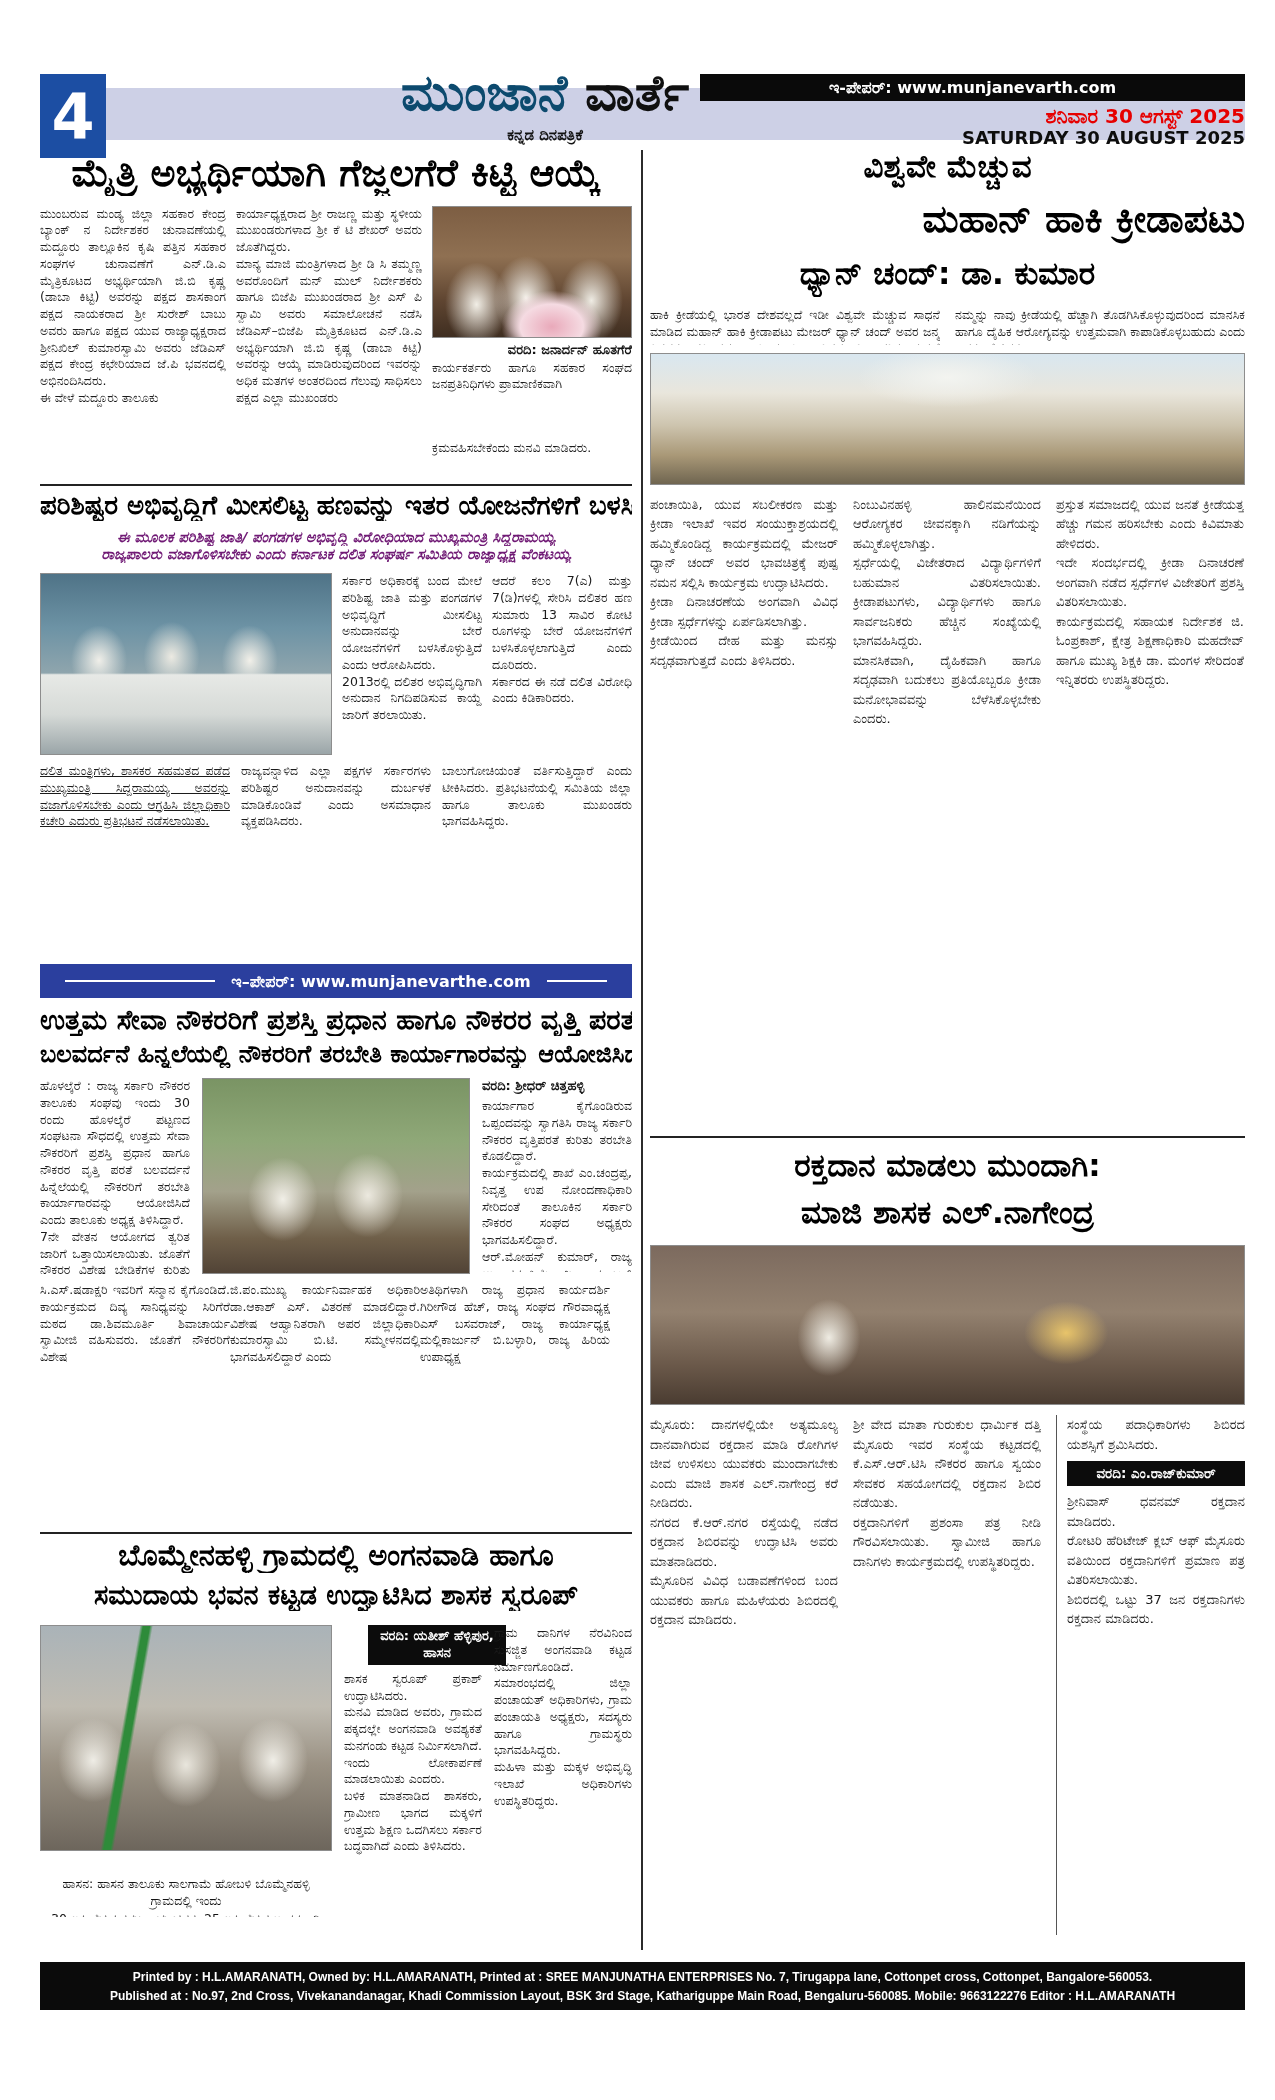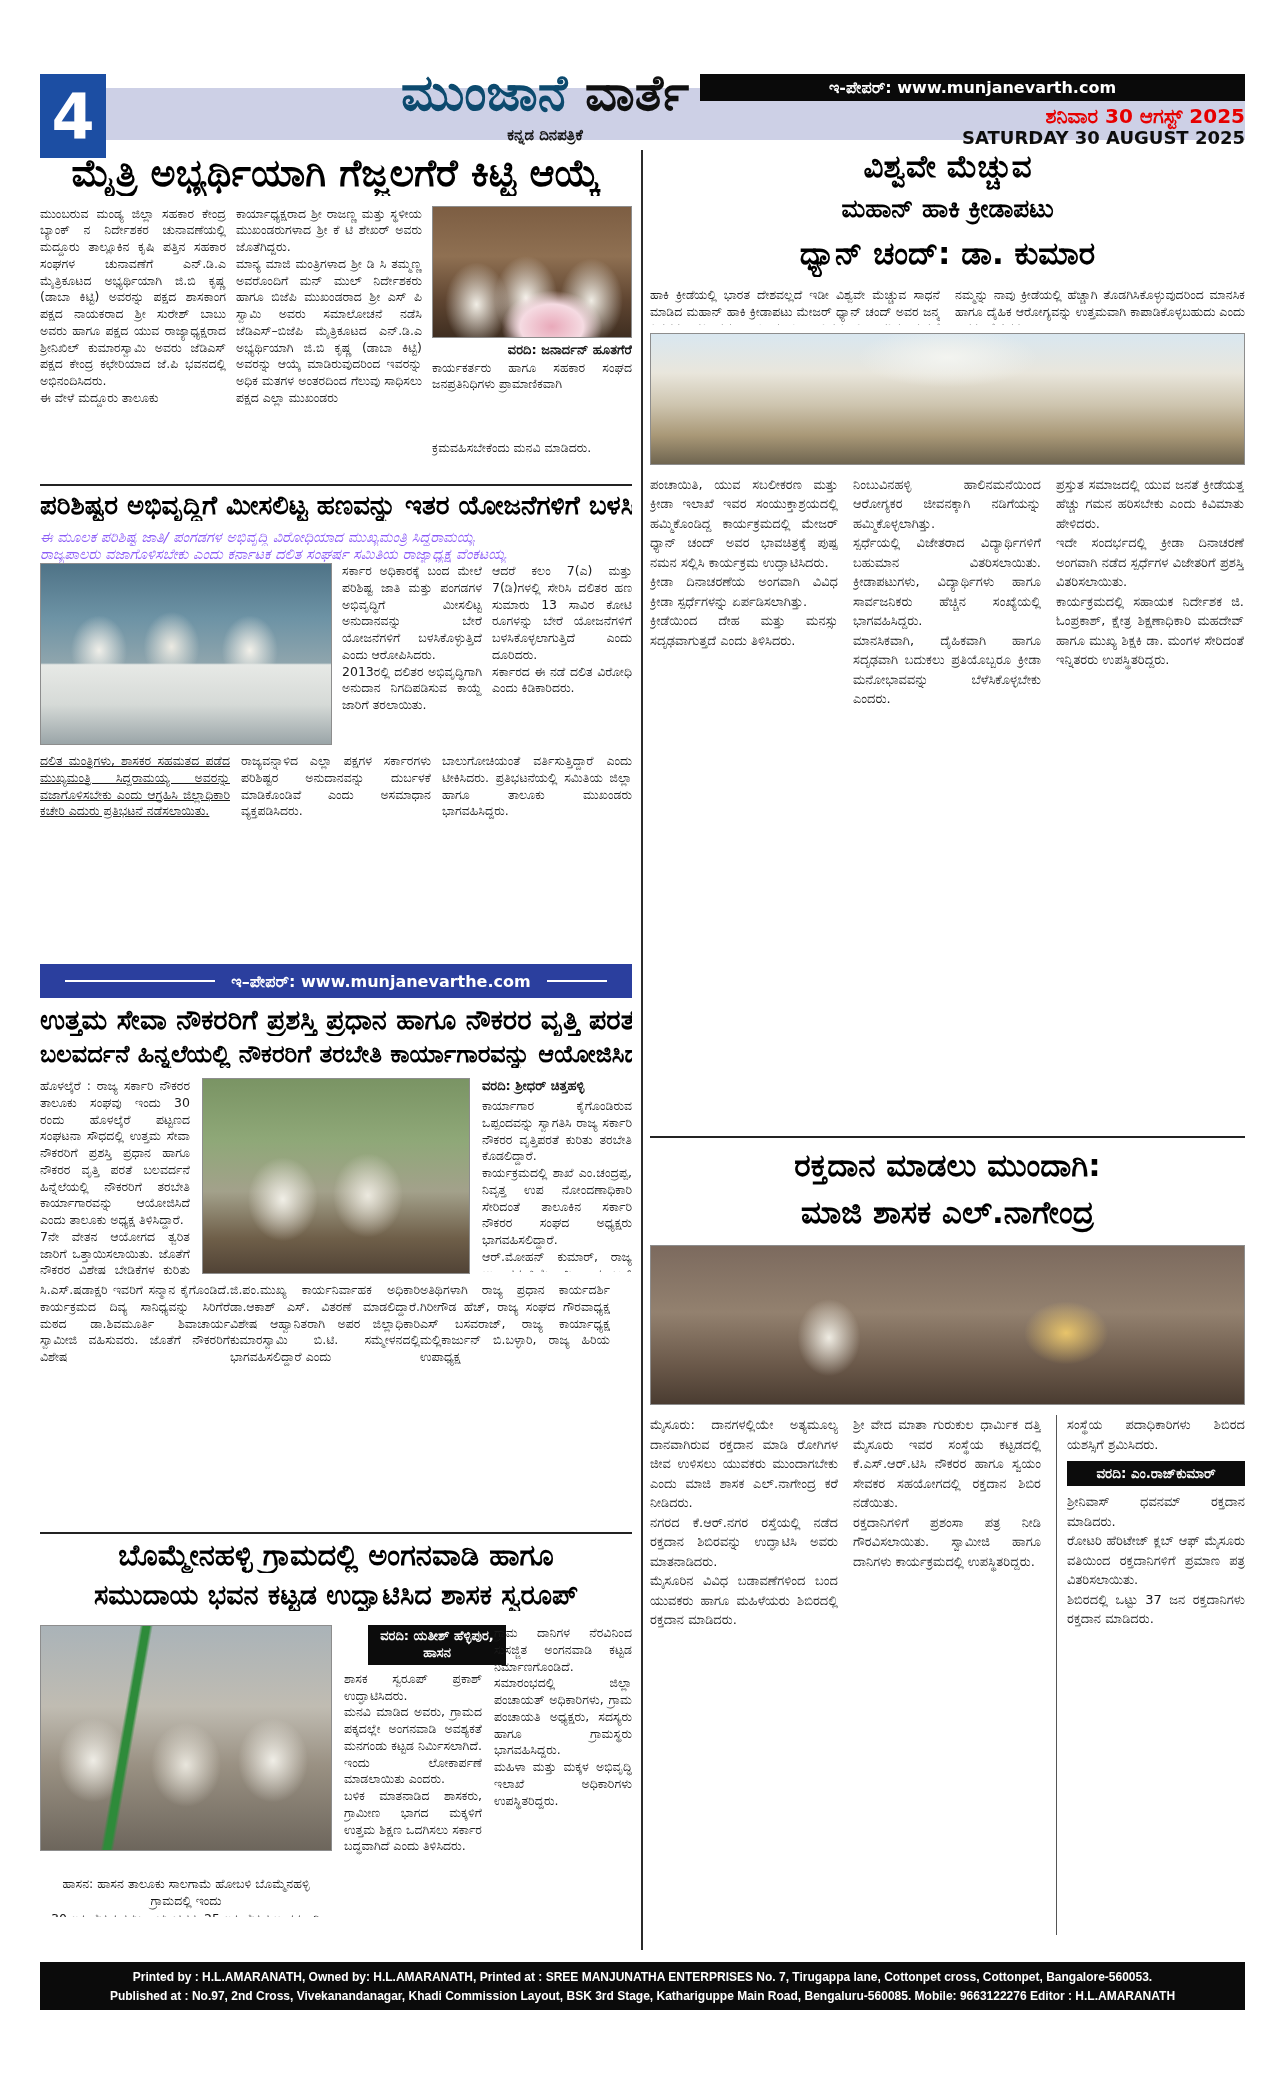--- a/index.html
+++ b/index.html
@@ -27,22 +27,22 @@
              display:flex; align-items:center; justify-content:center; }
   .topstrip { background:#0a0a0a; color:#fff; font-weight:700; font-size:16px;
               display:flex; align-items:center; justify-content:center; }
   .masthead { font-weight:700; font-size:50px; line-height:1.0; text-align:center; white-space:nowrap; }
   .m-red { color:#0c4a6e; }
   .m-black { color:#101010; }
   .tagline { font-weight:700; font-size:15px; text-align:center; color:#111; }
   .date-kn { color:#e60000; font-weight:700; font-size:20px; text-align:right; white-space:nowrap; }
   .date-en { color:#0d0d0d; font-weight:700; font-size:18px; text-align:right; white-space:nowrap; }
 
-  .subhead { color:#8b5cf6; font-weight:400; font-style:italic; font-size:14.5px;
-             text-align:left; white-space:nowrap; overflow:hidden; }
+  .subhead { color:#701a75; font-weight:700; font-style:italic; font-size:14.5px;
+             text-align:center; white-space:nowrap; overflow:hidden; }
   .strip { background:#2b3f9e; color:#fff; font-weight:700; font-size:16px;
            display:flex; align-items:center; justify-content:center; gap:16px; }
   .strip .dash { height:2px; background:#fff; width:150px; }
   .byline { font-weight:700; font-size:13px; white-space:nowrap; overflow:hidden; }
   .caption { font-size:12.5px; line-height:1.4; text-align:center; white-space:pre-line; overflow:hidden; }
   .footer { background:#0b0b0b; color:#fff; font-weight:700; font-size:12px;
             display:flex; flex-direction:column; align-items:center; justify-content:center;
             gap:5px; text-align:center; font-family:"Liberation Sans",sans-serif; }
   .row { display:flex; }
 
@@ -118,21 +118,21 @@
       </div>
     </div>
   </div>
 
   <div class="abs hrule" style="left:40px; top:484px; width:592px; height:2px;"></div>
 
   <div class="abs" style="left:40px; top:490px; width:592px; height:470px; overflow:hidden;">
     <div class="hl center" style="font-size:26px;">ಪರಿಶಿಷ್ಟರ ಅಭಿವೃದ್ಧಿಗೆ ಮೀಸಲಿಟ್ಟ ಹಣವನ್ನು ಇತರ ಯೋಜನೆಗಳಿಗೆ ಬಳಸಿಕೊಳ್ಳುತ್ತಿವೆ</div>
     <div class="subhead" style="margin-top:8px;">ಈ ಮೂಲಕ ಪರಿಶಿಷ್ಟ ಜಾತಿ/ ಪಂಗಡಗಳ ಅಭಿವೃದ್ಧಿ ವಿರೋಧಿಯಾದ ಮುಖ್ಯಮಂತ್ರಿ ಸಿದ್ದರಾಮಯ್ಯ</div>
     <div class="subhead">ರಾಜ್ಯಪಾಲರು ವಜಾಗೊಳಿಸಬೇಕು ಎಂದು ಕರ್ನಾಟಕ ದಲಿತ ಸಂಘರ್ಷ ಸಮಿತಿಯ ರಾಜ್ಯಾಧ್ಯಕ್ಷ ವೆಂಕಟಯ್ಯ</div>
-    <div class="row" style="gap:10px; ">
+    <div class="row" style="gap:10px; margin-top:10px;">
       <div class="photo ph-parish" style="width:292px; height:182px;"></div>
       <div class="col" style="width:140px; height:182px;">ಸರ್ಕಾರ ಅಧಿಕಾರಕ್ಕೆ ಬಂದ ಮೇಲೆ ಪರಿಶಿಷ್ಟ ಜಾತಿ ಮತ್ತು ಪಂಗಡಗಳ ಅಭಿವೃದ್ಧಿಗೆ ಮೀಸಲಿಟ್ಟ ಅನುದಾನವನ್ನು ಬೇರೆ ಯೋಜನೆಗಳಿಗೆ ಬಳಸಿಕೊಳ್ಳುತ್ತಿದೆ ಎಂದು ಆರೋಪಿಸಿದರು.
 2013ರಲ್ಲಿ ದಲಿತರ ಅಭಿವೃದ್ಧಿಗಾಗಿ ಅನುದಾನ ನಿಗದಿಪಡಿಸುವ ಕಾಯ್ದೆ ಜಾರಿಗೆ ತರಲಾಯಿತು.</div>
       <div class="col" style="width:140px; height:182px;">ಆದರೆ ಕಲಂ 7(ಎ) ಮತ್ತು 7(ಡಿ)ಗಳಲ್ಲಿ ಸೇರಿಸಿ ದಲಿತರ ಹಣ ಸುಮಾರು 13 ಸಾವಿರ ಕೋಟಿ ರೂಗಳನ್ನು ಬೇರೆ ಯೋಜನೆಗಳಿಗೆ ಬಳಸಿಕೊಳ್ಳಲಾಗುತ್ತಿದೆ ಎಂದು ದೂರಿದರು.
 ಸರ್ಕಾರದ ಈ ನಡೆ ದಲಿತ ವಿರೋಧಿ ಎಂದು ಕಿಡಿಕಾರಿದರು.</div>
     </div>
     <div class="row" style="gap:11px; margin-top:8px;">
       <div class="col" style="width:190px; height:160px;text-decoration:underline;">ದಲಿತ ಮಂತ್ರಿಗಳು, ಶಾಸಕರ ಸಹಮತದ ಪಡೆದ ಮುಖ್ಯಮಂತ್ರಿ ಸಿದ್ದರಾಮಯ್ಯ ಅವರನ್ನು ವಜಾಗೊಳಿಸಬೇಕು ಎಂದು ಆಗ್ರಹಿಸಿ ಜಿಲ್ಲಾಧಿಕಾರಿ ಕಚೇರಿ ಎದುರು ಪ್ರತಿಭಟನೆ ನಡೆಸಲಾಯಿತು.</div>
       <div class="col" style="width:190px; height:160px;">ರಾಜ್ಯವನ್ನಾಳಿದ ಎಲ್ಲಾ ಪಕ್ಷಗಳ ಸರ್ಕಾರಗಳು ಪರಿಶಿಷ್ಟರ ಅನುದಾನವನ್ನು ದುರ್ಬಳಕೆ ಮಾಡಿಕೊಂಡಿವೆ ಎಂದು ಅಸಮಾಧಾನ ವ್ಯಕ್ತಪಡಿಸಿದರು.</div>
       <div class="col" style="width:190px; height:160px;" ind="">ಬಾಲುಗೋಚಿಯಂತೆ ವರ್ತಿಸುತ್ತಿದ್ದಾರೆ ಎಂದು ಟೀಕಿಸಿದರು. ಪ್ರತಿಭಟನೆಯಲ್ಲಿ ಸಮಿತಿಯ ಜಿಲ್ಲಾ ಹಾಗೂ ತಾಲೂಕು ಮುಖಂಡರು ಭಾಗವಹಿಸಿದ್ದರು.</div>
@@ -189,21 +189,21 @@
 ಬಳಿಕ ಮಾತನಾಡಿದ ಶಾಸಕರು, ಗ್ರಾಮೀಣ ಭಾಗದ ಮಕ್ಕಳಿಗೆ ಉತ್ತಮ ಶಿಕ್ಷಣ ಒದಗಿಸಲು ಸರ್ಕಾರ ಬದ್ಧವಾಗಿದೆ ಎಂದು ತಿಳಿಸಿದರು.</div>
       </div>
       <div class="col" style="width:138px; height:296px;">ಗ್ರಾಮ ದಾನಿಗಳ ನೆರವಿನಿಂದ ಸುಸಜ್ಜಿತ ಅಂಗನವಾಡಿ ಕಟ್ಟಡ ನಿರ್ಮಾಣಗೊಂಡಿದೆ.
 ಸಮಾರಂಭದಲ್ಲಿ ಜಿಲ್ಲಾ ಪಂಚಾಯತ್ ಅಧಿಕಾರಿಗಳು, ಗ್ರಾಮ ಪಂಚಾಯತಿ ಅಧ್ಯಕ್ಷರು, ಸದಸ್ಯರು ಹಾಗೂ ಗ್ರಾಮಸ್ಥರು ಭಾಗವಹಿಸಿದ್ದರು.
 ಮಹಿಳಾ ಮತ್ತು ಮಕ್ಕಳ ಅಭಿವೃದ್ಧಿ ಇಲಾಖೆ ಅಧಿಕಾರಿಗಳು ಉಪಸ್ಥಿತರಿದ್ದರು.</div>
     </div>
   </div>
 
   <div class="abs" style="left:650px; top:142px; width:595px; height:990px; overflow:hidden;">
     <div class="hl center" style="font-size:31px; line-height:1.55;">ವಿಶ್ವವೇ ಮೆಚ್ಚುವ</div>
-    <div class="hl center" style="font-size:25px; line-height:1.55;">ಮಹಾನ್ ಹಾಕಿ ಕ್ರೀಡಾಪಟು</div>
+    <div class="hl center" style="font-size:38px; line-height:1.55;text-align:right;">ಮಹಾನ್ ಹಾಕಿ ಕ್ರೀಡಾಪಟು</div>
     <div class="hl center" style="font-size:31px; line-height:1.55;">ಧ್ಯಾನ್ ಚಂದ್:  ಡಾ. ಕುಮಾರ</div>
     <div class="row" style="gap:15px; margin-top:10px;">
       <div class="col" style="width:290px; height:38px;">ಹಾಕಿ ಕ್ರೀಡೆಯಲ್ಲಿ ಭಾರತ ದೇಶವಲ್ಲದೆ ಇಡೀ ವಿಶ್ವವೇ ಮೆಚ್ಚುವ ಸಾಧನೆ ಮಾಡಿದ ಮಹಾನ್ ಹಾಕಿ ಕ್ರೀಡಾಪಟು ಮೇಜರ್ ಧ್ಯಾನ್ ಚಂದ್ ಅವರ ಜನ್ಮ ದಿನವನ್ನು ಪ್ರತಿ ವರ್ಷ ರಾಷ್ಟ್ರೀಯ ಕ್ರೀಡಾ ದಿನವನ್ನಾಗಿ ಆಚರಿಸಲಾಗುತ್ತದೆ ಎಂದು ಡಾ. ಕುಮಾರ ಅವರು ಬಣ್ಣಿಸಿದರು.</div>
       <div class="col" style="width:290px; height:38px;">ನಮ್ಮನ್ನು ನಾವು ಕ್ರೀಡೆಯಲ್ಲಿ ಹೆಚ್ಚಾಗಿ ತೊಡಗಿಸಿಕೊಳ್ಳುವುದರಿಂದ ಮಾನಸಿಕ ಹಾಗೂ ದೈಹಿಕ ಆರೋಗ್ಯವನ್ನು ಉತ್ತಮವಾಗಿ ಕಾಪಾಡಿಕೊಳ್ಳಬಹುದು ಎಂದು ಅವರು ಹೇಳಿದರು.</div>
     </div>
     <div class="photo ph-dhyan" style="width:595px; height:132px; margin-top:8px;"></div>
     <div class="row" style="gap:15px; margin-top:10px;">
       <div class="col" style="width:188px; height:640px; font-size:13px; line-height:1.5;">ಪಂಚಾಯಿತಿ, ಯುವ ಸಬಲೀಕರಣ ಮತ್ತು ಕ್ರೀಡಾ ಇಲಾಖೆ ಇವರ ಸಂಯುಕ್ತಾಶ್ರಯದಲ್ಲಿ ಹಮ್ಮಿಕೊಂಡಿದ್ದ ಕಾರ್ಯಕ್ರಮದಲ್ಲಿ ಮೇಜರ್ ಧ್ಯಾನ್ ಚಂದ್ ಅವರ ಭಾವಚಿತ್ರಕ್ಕೆ ಪುಷ್ಪ ನಮನ ಸಲ್ಲಿಸಿ ಕಾರ್ಯಕ್ರಮ ಉದ್ಘಾಟಿಸಿದರು.
 ಕ್ರೀಡಾ ದಿನಾಚರಣೆಯ ಅಂಗವಾಗಿ ವಿವಿಧ ಕ್ರೀಡಾ ಸ್ಪರ್ಧೆಗಳನ್ನು ಏರ್ಪಡಿಸಲಾಗಿತ್ತು.
 ಕ್ರೀಡೆಯಿಂದ ದೇಹ ಮತ್ತು ಮನಸ್ಸು ಸದೃಢವಾಗುತ್ತದೆ ಎಂದು ತಿಳಿಸಿದರು.</div>

